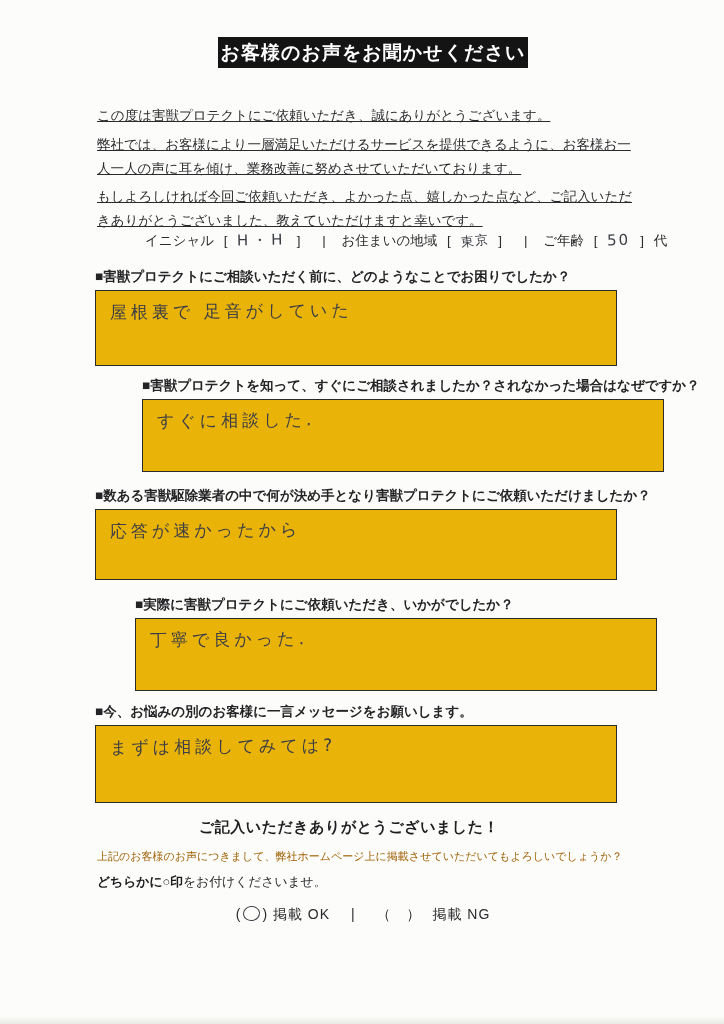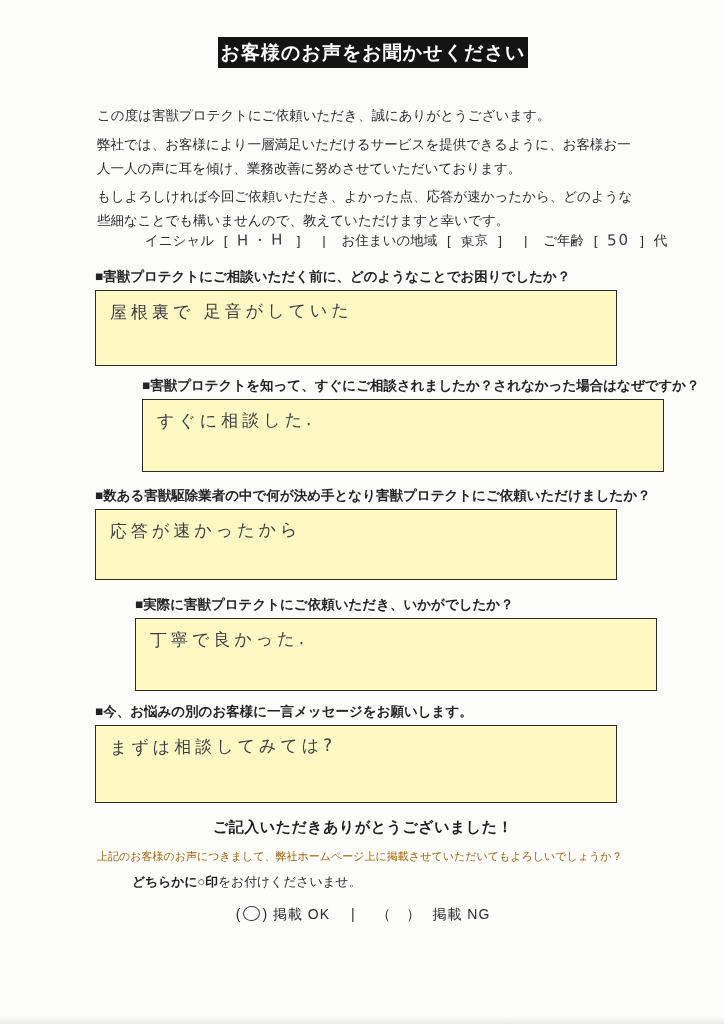--- a/index.html
+++ b/index.html
@@ -13,21 +13,21 @@
   }
   
   .title-banner{
     position:absolute;left:218px;top:37px;width:310px;height:31px;
     background:#141414;color:#ffffff;
     font-size:19px;font-weight:bold;letter-spacing:1px;
     text-align:center;line-height:31px;
   }
   .intro-p{
     position:absolute;left:97px;width:540px;
-    font-size:13.5px;line-height:24px;color:#2b2b2e;
+    font-size:13.5px;line-height:24px;color:#2b2b2e;text-decoration:underline;
   }
   .p1{top:90px;}
   .p2{top:119px;}
   .p3{top:171px;}
   
   .profile{
     position:absolute;left:145px;top:231px;width:500px;
     font-size:13.5px;color:#2b2b2e;white-space:nowrap;
   }
   .profile .bracket{margin:0 6px;color:#2b2b2e;}
@@ -41,48 +41,48 @@
   .hand-area{font-size:13px;letter-spacing:1px;transform:rotate(-7deg);}
   .hand-age{font-size:15px;letter-spacing:2px;transform:rotate(-2deg);}
   
   .q-section{position:absolute;left:95px;width:522px;}
   .q-label{
     font-size:13.5px;font-weight:600;color:#242427;
     margin-bottom:4px;white-space:nowrap;
   }
   .q-box{
     border:1.4px solid #2a2a2a;
-    background:#fef9c3;
+    background:#eab308;
     box-sizing:border-box;
     padding:9px 14px;
   }
   .q-answer{
     font-size:17px;letter-spacing:4px;line-height:1.4;
     transform:rotate(-0.6deg);
   }
   .sec1{top:268px;}  .sec1 .q-box{height:76px;}
   .sec2{top:377px;padding-left:47px;}  .sec2 .q-box{height:73px;}
   .sec3{top:487px;}  .sec3 .q-box{height:71px;}
   .sec4{top:596px;padding-left:40px;}  .sec4 .q-box{height:73px;}
   .sec5{top:703px;}  .sec5 .q-box{height:78px;}
   
   .thanks{
-    position:absolute;left:97px;top:818px;width:532px;
+    position:absolute;left:83px;top:818px;width:532px;
     text-align:center;font-size:15px;font-weight:bold;color:#1e1e20;
     letter-spacing:0.5px;
   }
   .consent-q{
     position:absolute;left:97px;top:849px;width:560px;
     font-size:11px;color:#a16207;white-space:nowrap;
   }
   .consent-instr{
     position:absolute;left:97px;top:874px;width:540px;
     font-size:12.8px;color:#2b2b2e;
   }
-  .consent-instr .bold{font-weight:bold;color:#1c1c1e;margin-left:35px;}
+  .consent-instr .bold{font-weight:bold;color:#1c1c1e;}
   .publish-line{
     position:absolute;left:97px;top:906px;width:532px;
     text-align:center;font-size:14px;color:#2b2b2e;letter-spacing:1px;
   }
   .publish-line .divider{margin:0 16px;}
   .publish-line .ng{margin-right:6px;}
   .circle-mark{
     display:inline-block;width:15px;height:13px;
     border:1.6px solid #41434b;border-radius:50%;
     transform:rotate(-8deg);vertical-align:-2px;
@@ -95,21 +95,21 @@
 </style>
 </head>
 <body>
 
 <div class="page">
 
   <div class="title-banner">お客様のお声をお聞かせください</div>
 
   <p class="intro-p p1">この度は害獣プロテクトにご依頼いただき、誠にありがとうございます。</p>
   <p class="intro-p p2">弊社では、お客様により一層満足いただけるサービスを提供できるように、お客様お一人一人の声に耳を傾け、業務改善に努めさせていただいております。</p>
-  <p class="intro-p p3">もしよろしければ今回ご依頼いただき、よかった点、応答が速かったから、どのような些細なことでも構いませんので、教えていただけますと幸いです。</p>
+  <p class="intro-p p3">もしよろしければ今回ご依頼いただき、よかった点、嬉しかった点など、ご記入いただきありがとうございました、教えていただけますと幸いです。</p>
 
   <div class="profile">
     <span>イニシャル</span>
     <span class="bracket">[</span>
     <span class="hand hand-initial">H・H</span>
     <span class="bracket">]</span>
     <span class="divider">|</span>
     <span>お住まいの地域</span>
     <span class="bracket">[</span>
     <span class="hand hand-area">東京</span>

